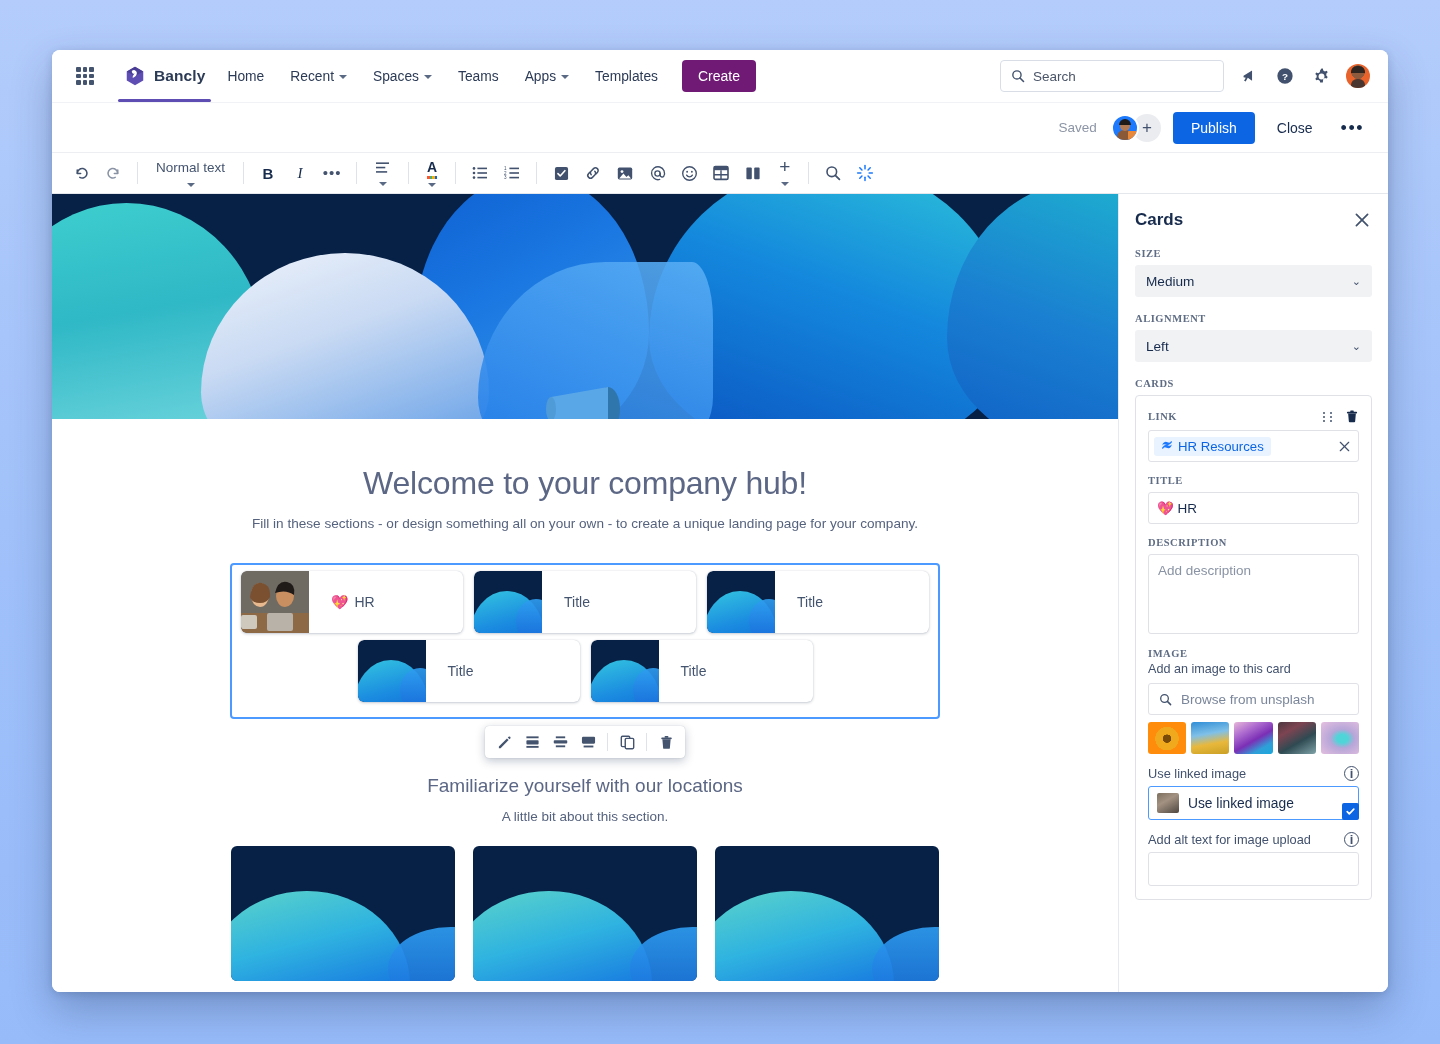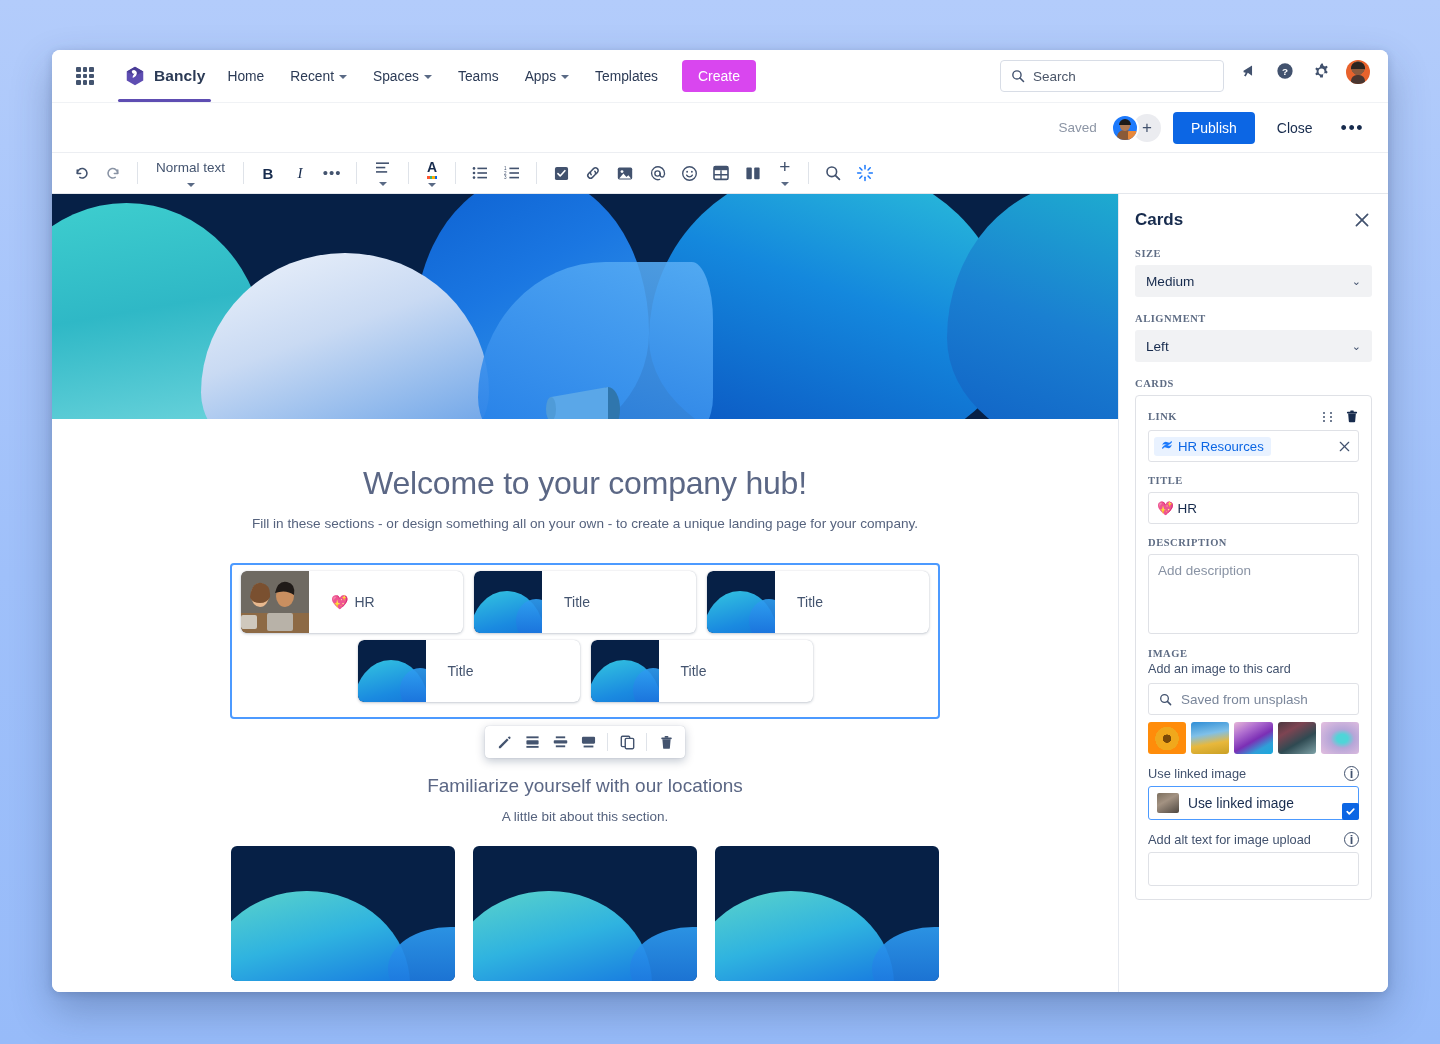--- a/index.html
+++ b/index.html
@@ -32,24 +32,24 @@
     cursor:pointer;}
   .brand .logo{ width:22px; height:22px; }
   .brand .name{ font-size:15.5px; color:#2b3a55; font-weight:600; letter-spacing:.1px;}
   .brand::after{content:""; position:absolute; left:0; right:0; bottom:0; height:3px;
     background:#5e4db2; border-radius:2px;}
 
   .navitem{ display:flex; align-items:center; gap:5px; padding:7px 10px; margin-left:6px;
     font-size:13.8px; color:#2b3a55; border-radius:4px; cursor:pointer; white-space:nowrap;}
   .caret{ width:0;height:0;border-left:4px solid transparent;border-right:4px solid transparent;
     border-top:4.5px solid #5a6a85; display:inline-block; margin-top:2px;}
-  .create-btn{ background:#d946ef; color:#fff; font-size:14px; font-weight:500;
+  .create-btn{ background:#701a75; color:#fff; font-size:14px; font-weight:500;
     padding:8px 16px; border-radius:4px; margin-left:14px; cursor:pointer;}
 
-  .nav-right{ margin-left:auto; display:flex; gap:14px;}
+  .nav-right{ margin-left:auto; display:flex; align-items:center; gap:14px;}
   .searchbox{ width:224px; height:32px; border:1.5px solid #d8dde6; border-radius:4px;
     display:flex; align-items:center; gap:8px; padding:0 10px; background:#fff; cursor:text;}
   .searchbox .ph{ font-size:13.5px; color:#4a5568;}
   .ic{ width:22px;height:22px; display:flex; align-items:center; justify-content:center; cursor:pointer;}
   .avatar{ width:24px;height:24px;border-radius:50%;
     background:radial-gradient(circle at 50% 34%, #8d5a3d 0 34%, transparent 35%),
                linear-gradient(#e8622c,#e8622c);
     position:relative; overflow:hidden; cursor:pointer;}
   .avatar::after{content:""; position:absolute; left:5px; right:5px; bottom:0; height:9px;
     background:#4a3630; border-radius:6px 6px 0 0;}
@@ -657,21 +657,21 @@
         </div>
 
         <div class="fl" style="margin:14px 0 3px">IMAGE</div>
         <div class="sublabel">Add an image to this card</div>
 
         <div class="inp" style="gap:9px;padding-left:10px;">
           <svg width="13" height="13" viewBox="0 0 16 16">
               <circle cx="6.8" cy="6.8" r="4.7" fill="none" stroke="#42526e" stroke-width="1.6"></circle>
               <line x1="10.3" y1="10.3" x2="14.3" y2="14.3" stroke="#42526e" stroke-width="1.8" stroke-linecap="round"></line>
             </svg>
-          <span>Saved from unsplash</span>
+          <span>Browse from unsplash</span>
         </div>
 
         <div class="thumbs">
           <div class="uthumb u1"></div>
           <div class="uthumb u2"></div>
           <div class="uthumb u3"></div>
           <div class="uthumb u4"></div>
           <div class="uthumb u5"></div>
         </div>
 

